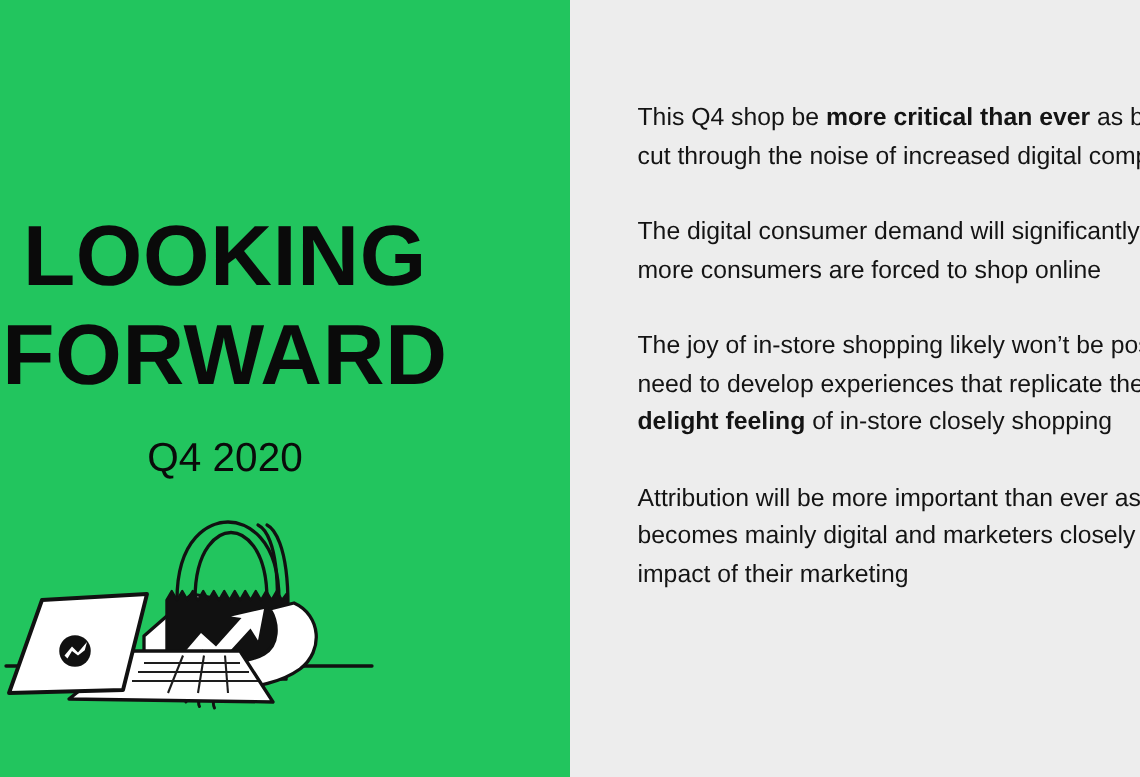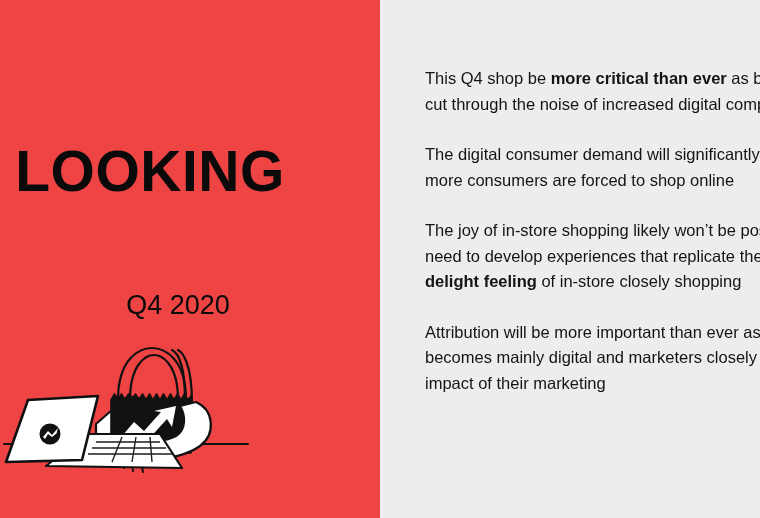--- a/index.html
+++ b/index.html
@@ -18,21 +18,21 @@
     background: #ededed;
   }
 
   
   .left-panel {
     position: absolute;
     left: 0;
     top: 0;
     width: 380px;
     height: 518px;
-    background: #ef4444;
+    background: #22c55e;
     overflow: hidden;
   }
   .title-block {
     position: absolute;
     left: 0;
     top: 138px;
     width: 300px;
     text-align: center;
   }
   .title-line {
@@ -47,21 +47,20 @@
   .subtitle {
     position: absolute;
     left: 0;
     top: 288px;
     width: 300px;
     text-align: center;
     font-size: 27px;
     line-height: 34px;
     color: #0a0a0a;
     font-family: "Liberation Sans", sans-serif;
-    padding-left: 28px;
   }
 
   .illustration {
     position: absolute;
     left: 0px;
     top: 338px;
     width: 300px;
     height: 148px;
   }
 
@@ -93,20 +92,21 @@
 </style>
 </head>
 <body>
 
 <div class="slide">
 
   <div class="left-panel">
 
     <div class="title-block">
       <div class="title-line">LOOKING</div>
+      <div class="title-line">FORWARD</div>
     </div>
 
     <div class="subtitle">Q4 2020</div>
 
     <div class="illustration">
       <svg viewBox="0 0 300 148" width="300" height="148" xmlns="http://www.w3.org/2000/svg">
         <g fill="none" stroke="#111111" stroke-width="2.2" stroke-linecap="round" stroke-linejoin="round">
 
           <path d="M118 62 C118 20, 140 10, 152 10 C164 10, 186 20, 186 62"></path>
           <path d="M130 62 C130 26, 146 17, 154 17 C162 17, 178 26, 178 62"></path>

